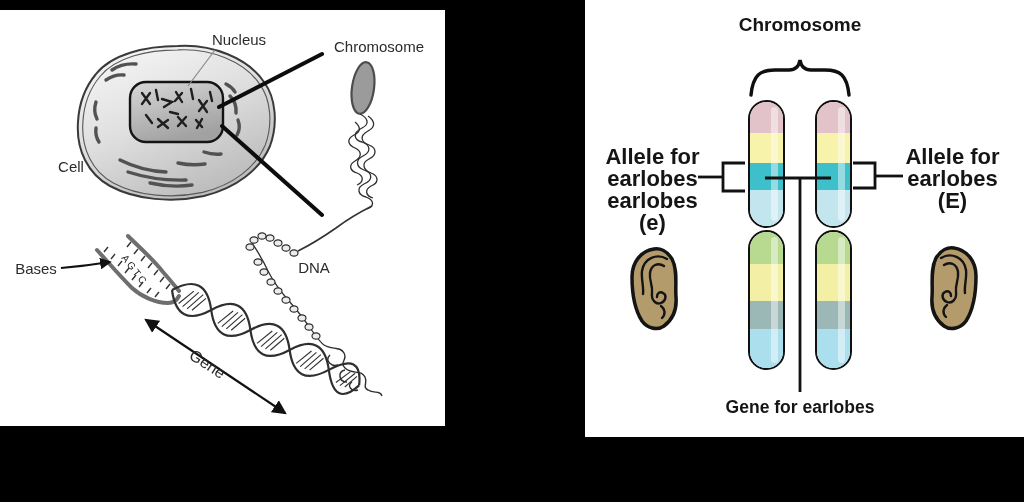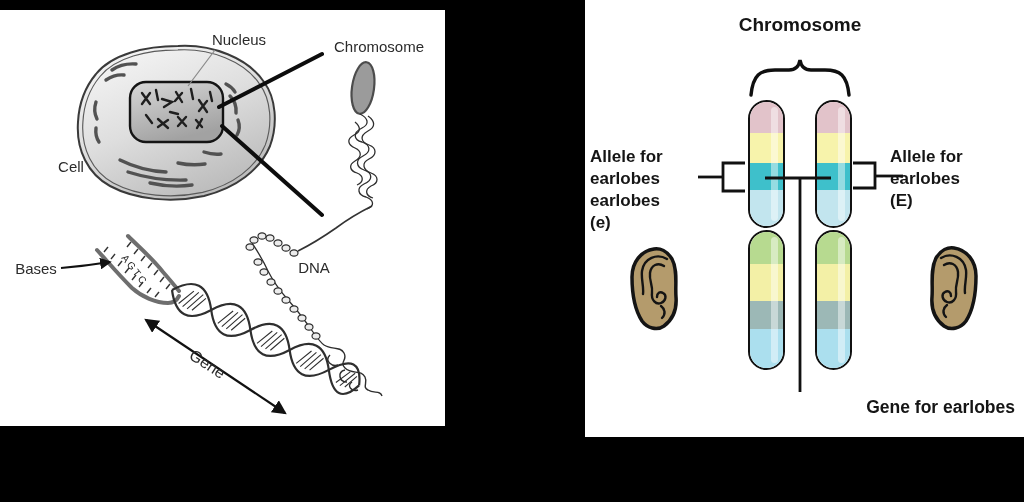--- a/index.html
+++ b/index.html
@@ -6,25 +6,25 @@
   .stage{position:relative;width:1024px;height:502px;background:#000;overflow:hidden;
          font-family:"Liberation Sans",sans-serif;}
   .panel{position:absolute;background:#fff;}
   .abs{position:absolute;}
   
   #left-panel{left:0;top:10px;width:445px;height:416px;}
   
   #right-panel{left:585px;top:0;width:439px;height:437px;}
   .rp-title{position:absolute;left:90px;top:14px;width:250px;text-align:center;
             font-weight:700;font-size:19px;line-height:22px;color:#151515;}
-  .allele{position:absolute;width:125px;text-align:left;font-weight:700;
-          font-size:17px;line-height:22px;color:#151515;}
+  .allele{position:absolute;width:125px;text-align:center;font-weight:700;
+          font-size:22px;line-height:22px;color:#151515;}
   #allele-left{left:5px;top:146px;}
   #allele-right{left:305px;top:146px;}
-  .gene-label{position:absolute;left:0;top:397px;width:430px;text-align:right;
+  .gene-label{position:absolute;left:0;top:397px;width:430px;text-align:center;
               font-weight:700;font-size:17.5px;color:#151515;}
   .chromatid{position:absolute;width:37px;border:2.5px solid #111;border-radius:19px;
              overflow:hidden;display:flex;flex-direction:column;box-sizing:border-box;}
   .band{width:100%;}
   .shine{position:absolute;right:5px;top:5px;bottom:5px;width:7px;
          background:rgba(255,255,255,0.45);border-radius:4px;}
   svg text{font-family:"Liberation Sans",sans-serif;}
 </style>
 </head>
 <body>

